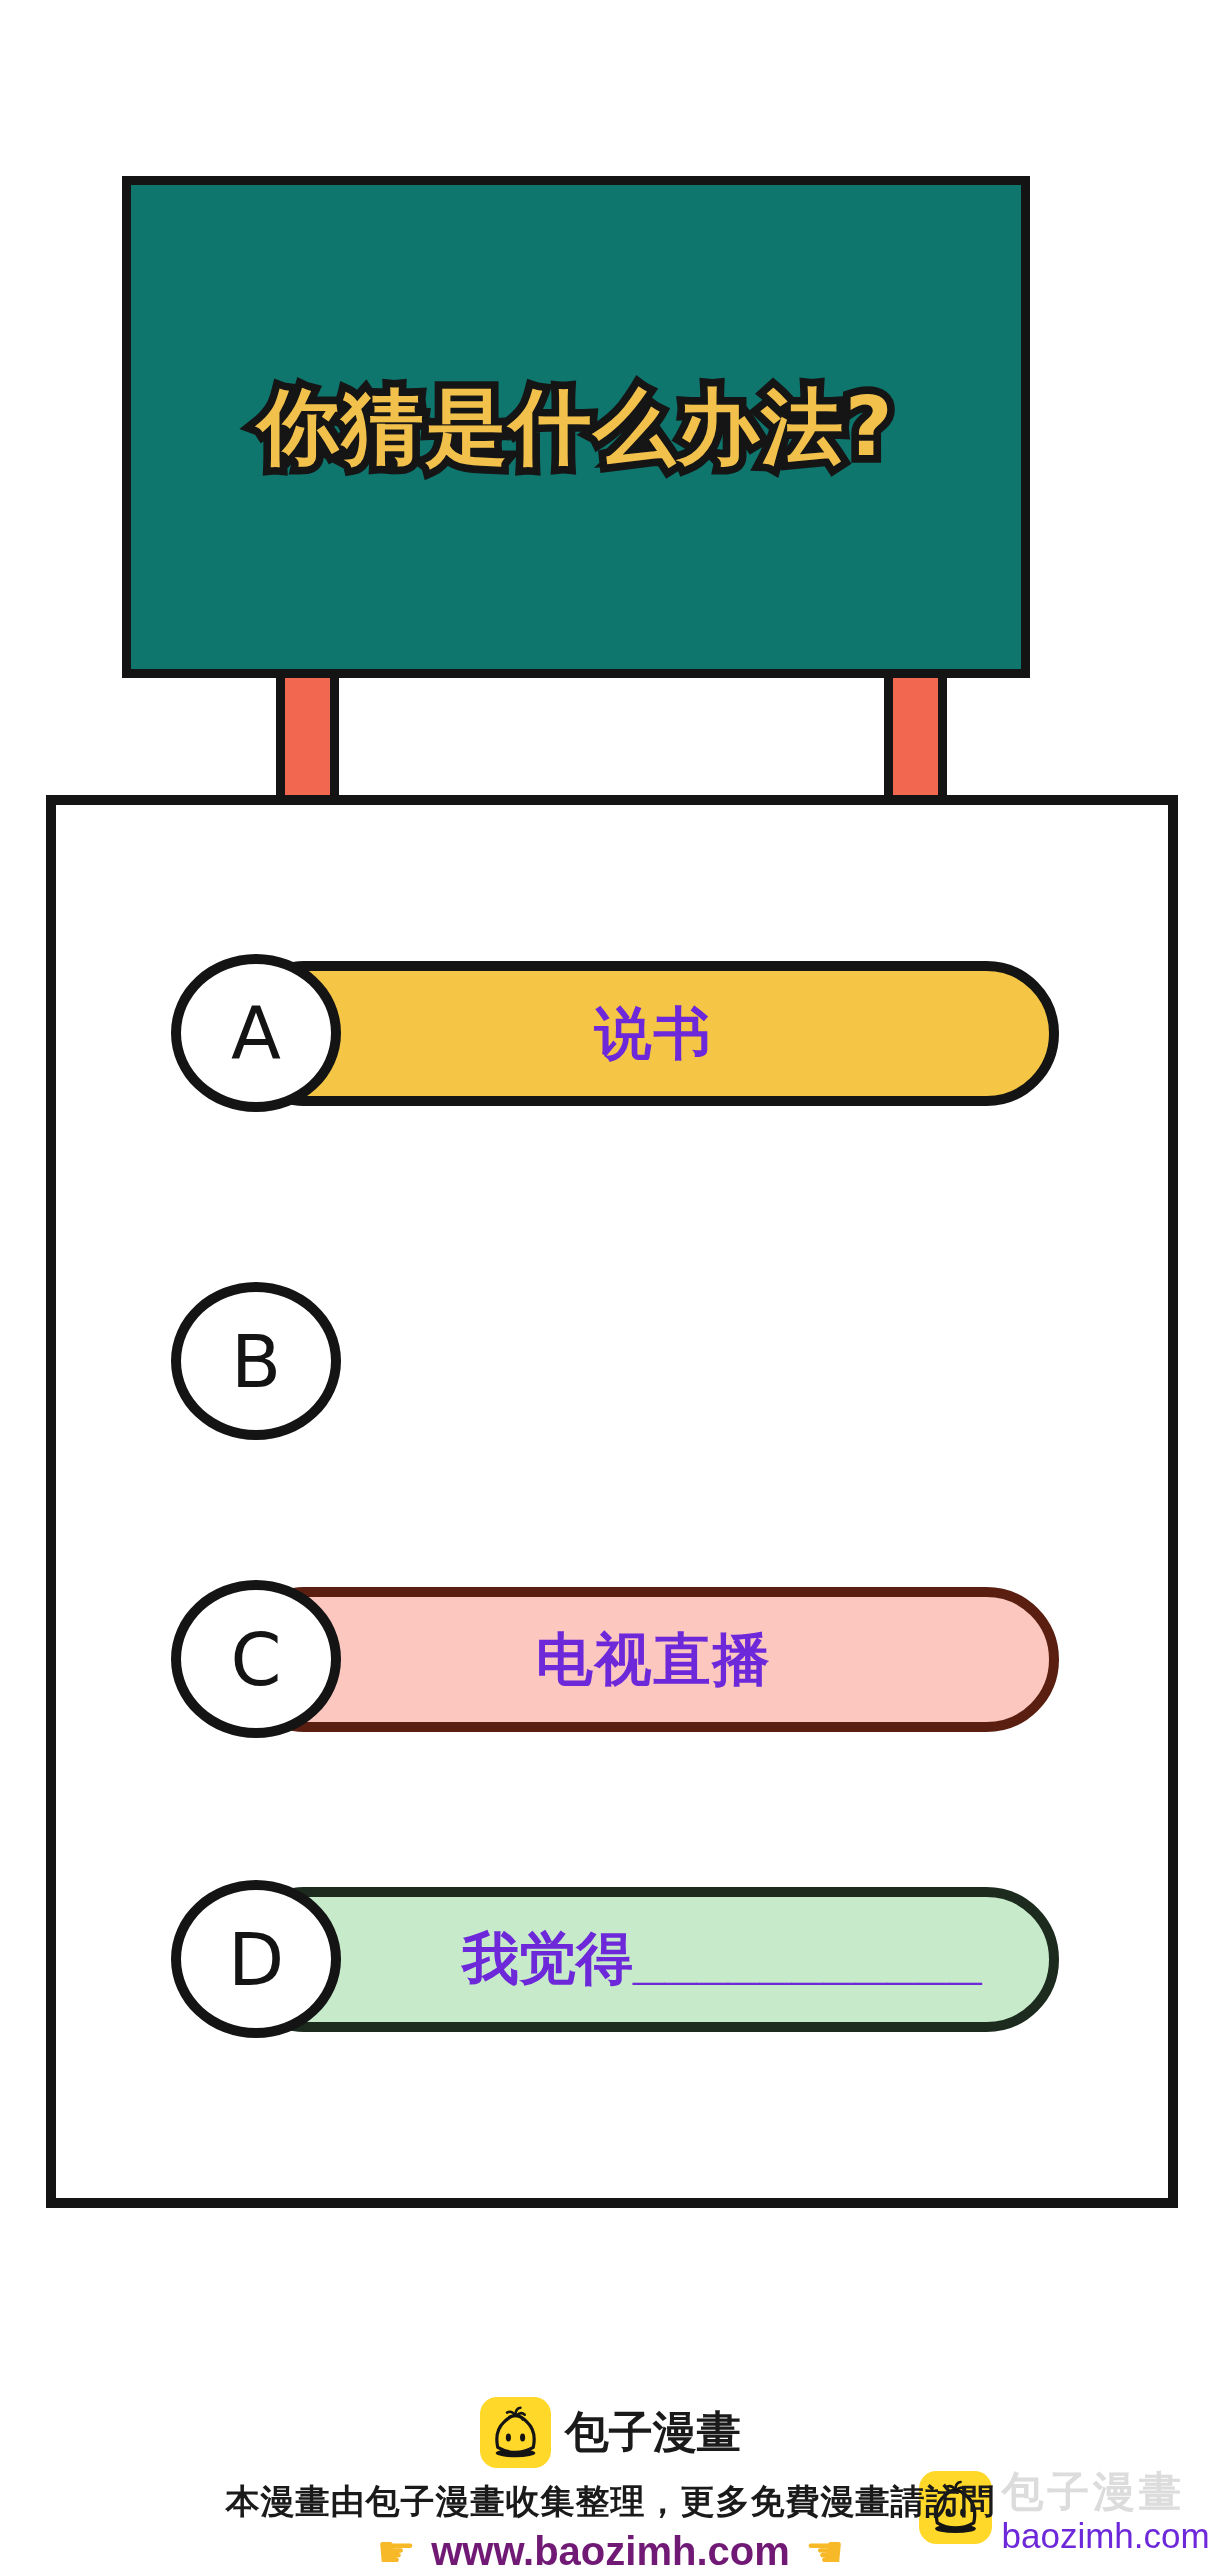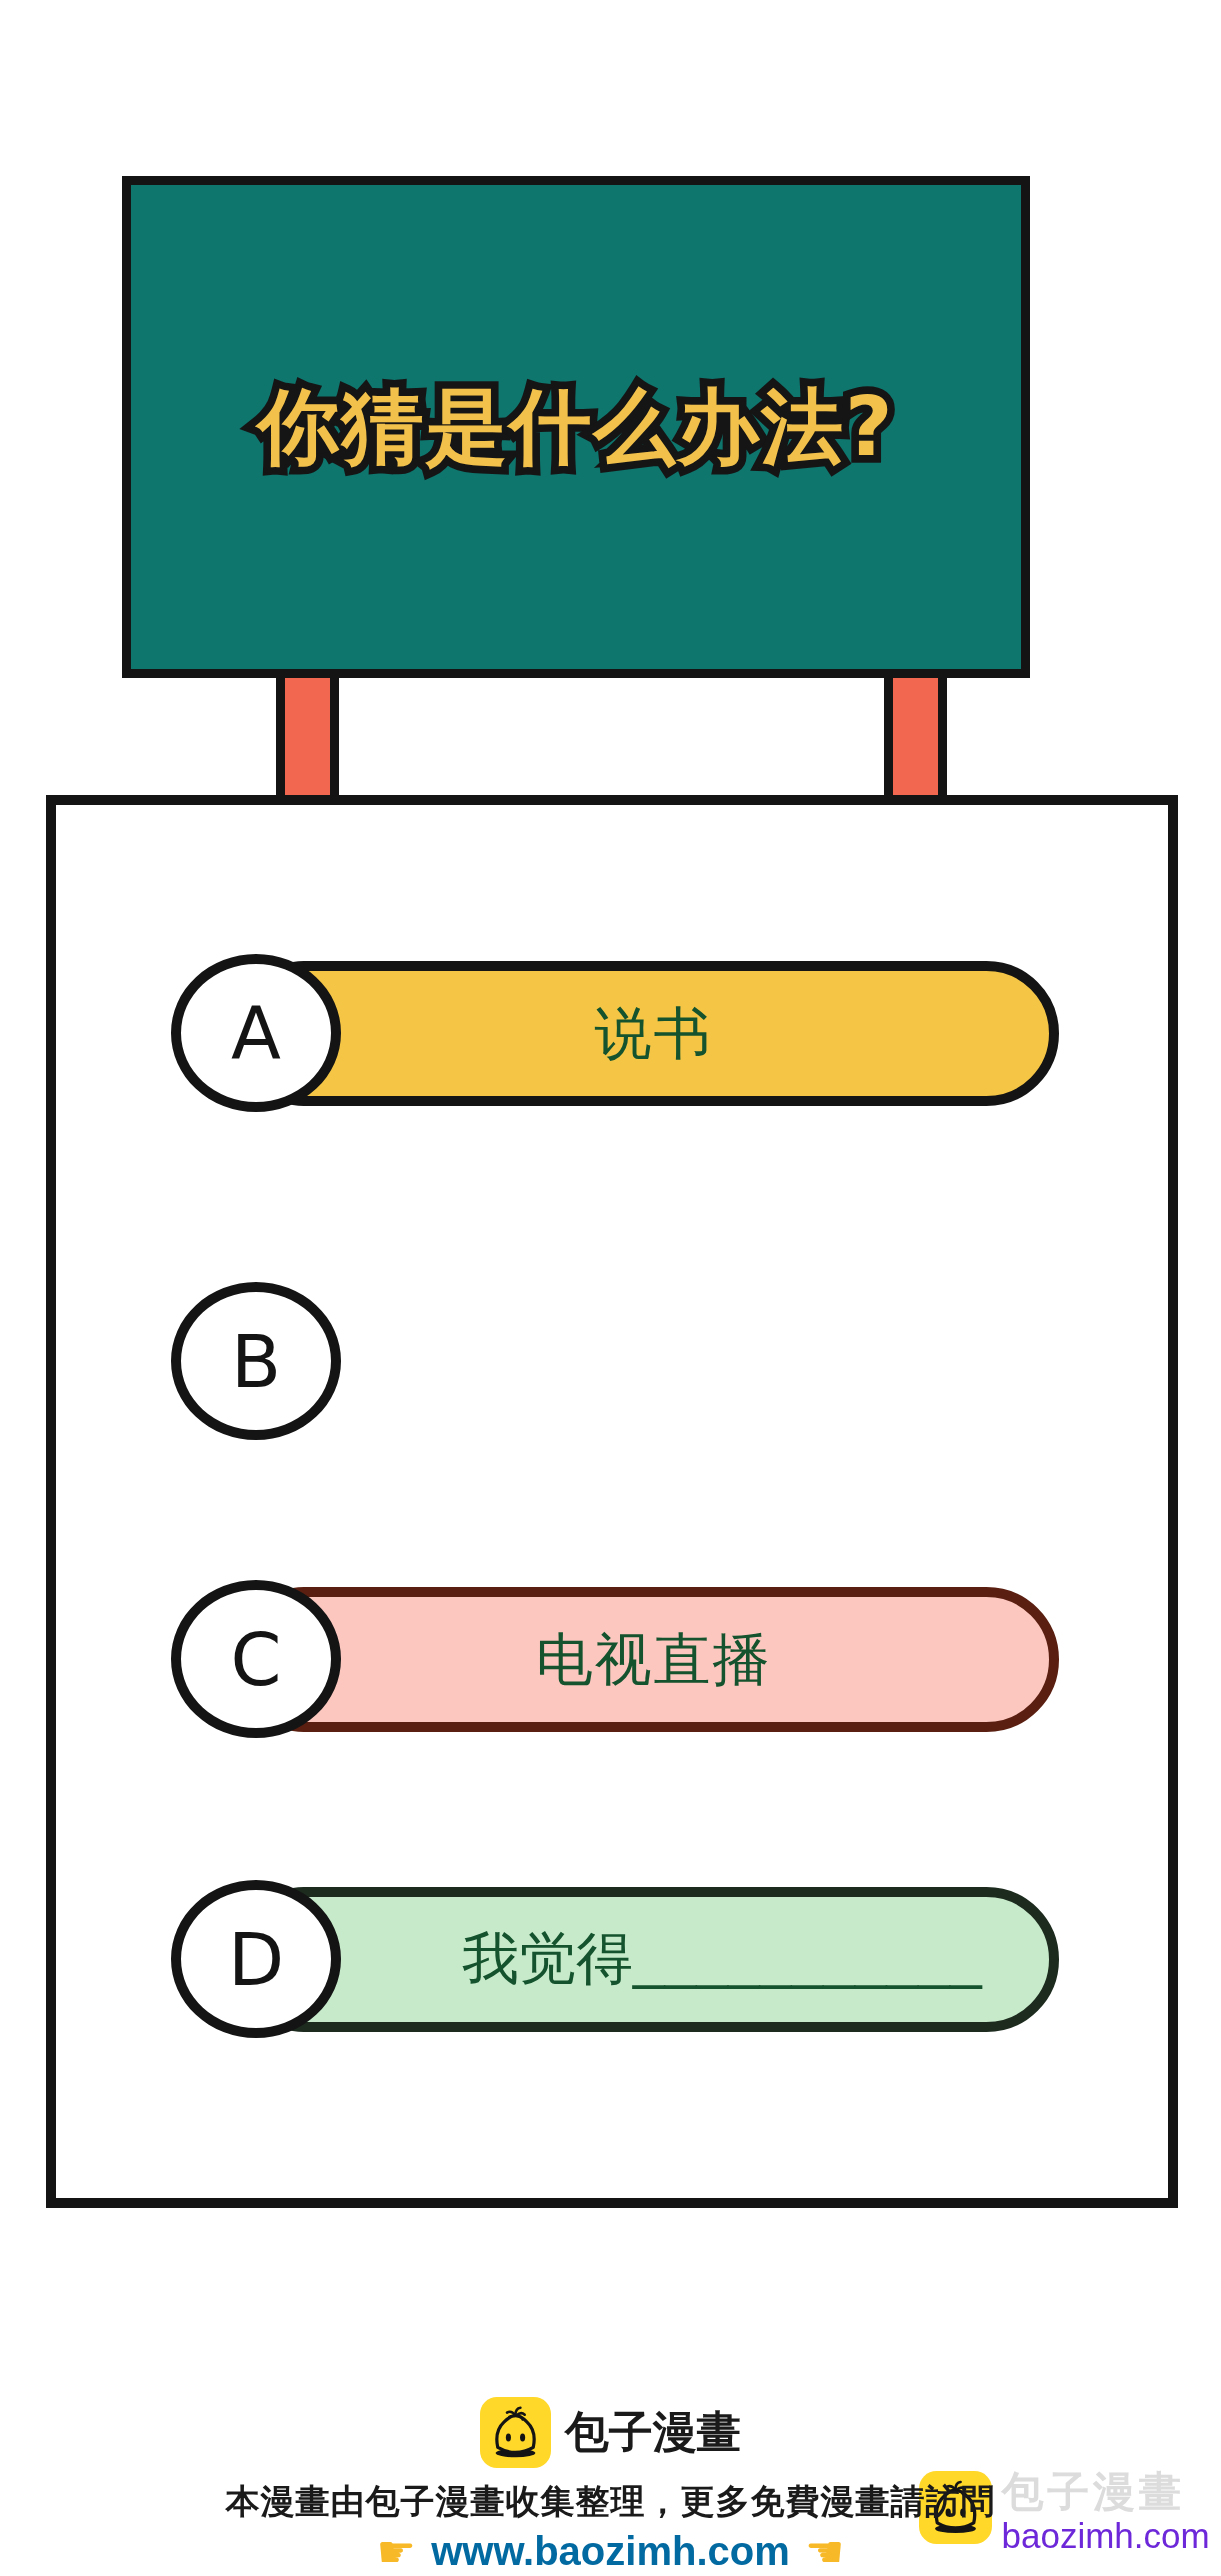--- a/index.html
+++ b/index.html
@@ -62,35 +62,35 @@
   .ellipse {
     position:absolute; left:0; top:0; width:170px; height:158px;
     background:#ffffff; border:10.5px solid #141414; border-radius:50%;
     display:flex; align-items:center; justify-content:center; z-index:2;
   }
   .letter {
     font-size:73px; font-weight:500; color:#141414; line-height:1;
     font-family:"DejaVu Sans","Liberation Sans",sans-serif;
   }
   .opt-label {
-    font-size:57px; font-weight:400; color:#14532d; line-height:1.1;
+    font-size:57px; font-weight:700; color:#6d28d9; line-height:1.1;
     white-space:nowrap; letter-spacing:1.9px;
   }
   .pill-d .opt-label { position:absolute; left:204px; top:30.5px; letter-spacing:0; }
 
   
   .footer {
     position:absolute; left:0; top:2397px; width:1221px;
     display:flex; flex-direction:column; align-items:center; z-index:2;
   }
   .brand-row { display:flex; align-items:center; gap:13.4px; }
   .brand-name { font-size:44px; font-weight:700; color:#1a1a1a; }
   .notice { margin-top:11.4px; font-size:34px; font-weight:700; color:#1a1a1a; letter-spacing:1px; }
   .url-row { margin-top:3.8px; display:flex; align-items:center; gap:15.3px; }
-  .url-text { font-size:40px; font-weight:700; color:#0369a1; }
+  .url-text { font-size:40px; font-weight:700; color:#701a75; }
   .hand { font-size:44px; color:#F7B928; line-height:1; }
 
   
   .watermark {
     position:absolute; left:919px; top:2471px;
     display:flex; align-items:flex-start; gap:9.5px; z-index:1;
   }
   .wm-col { display:flex; flex-direction:column; }
   .wm-brand { font-size:42px; font-weight:700; color:#DCDCDC; line-height:1.0; letter-spacing:3.8px; }
   .wm-domain { font-size:35px; font-weight:400; color:#6d28d9; line-height:1.0; margin-top:4.8px; }

